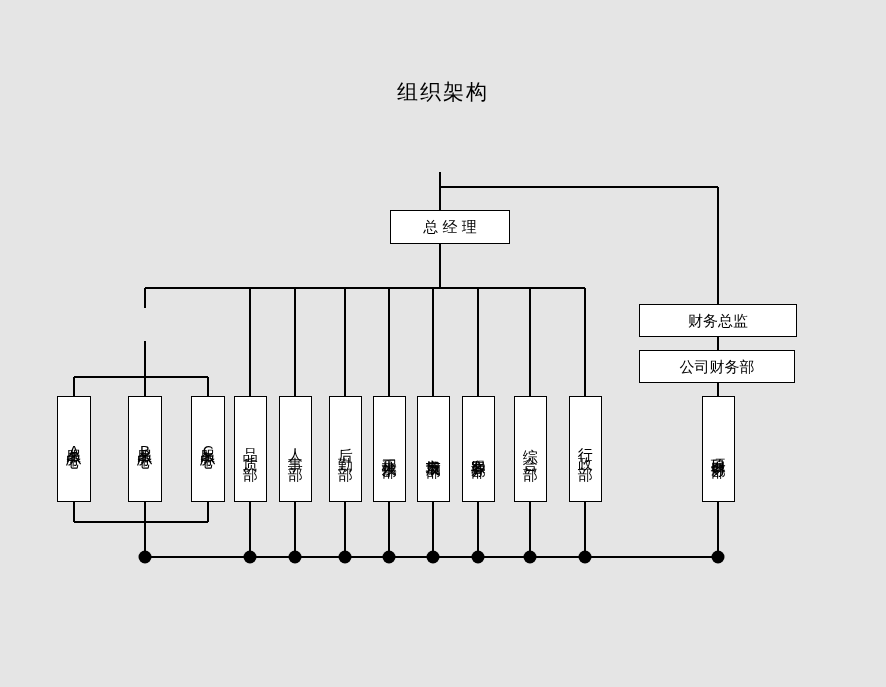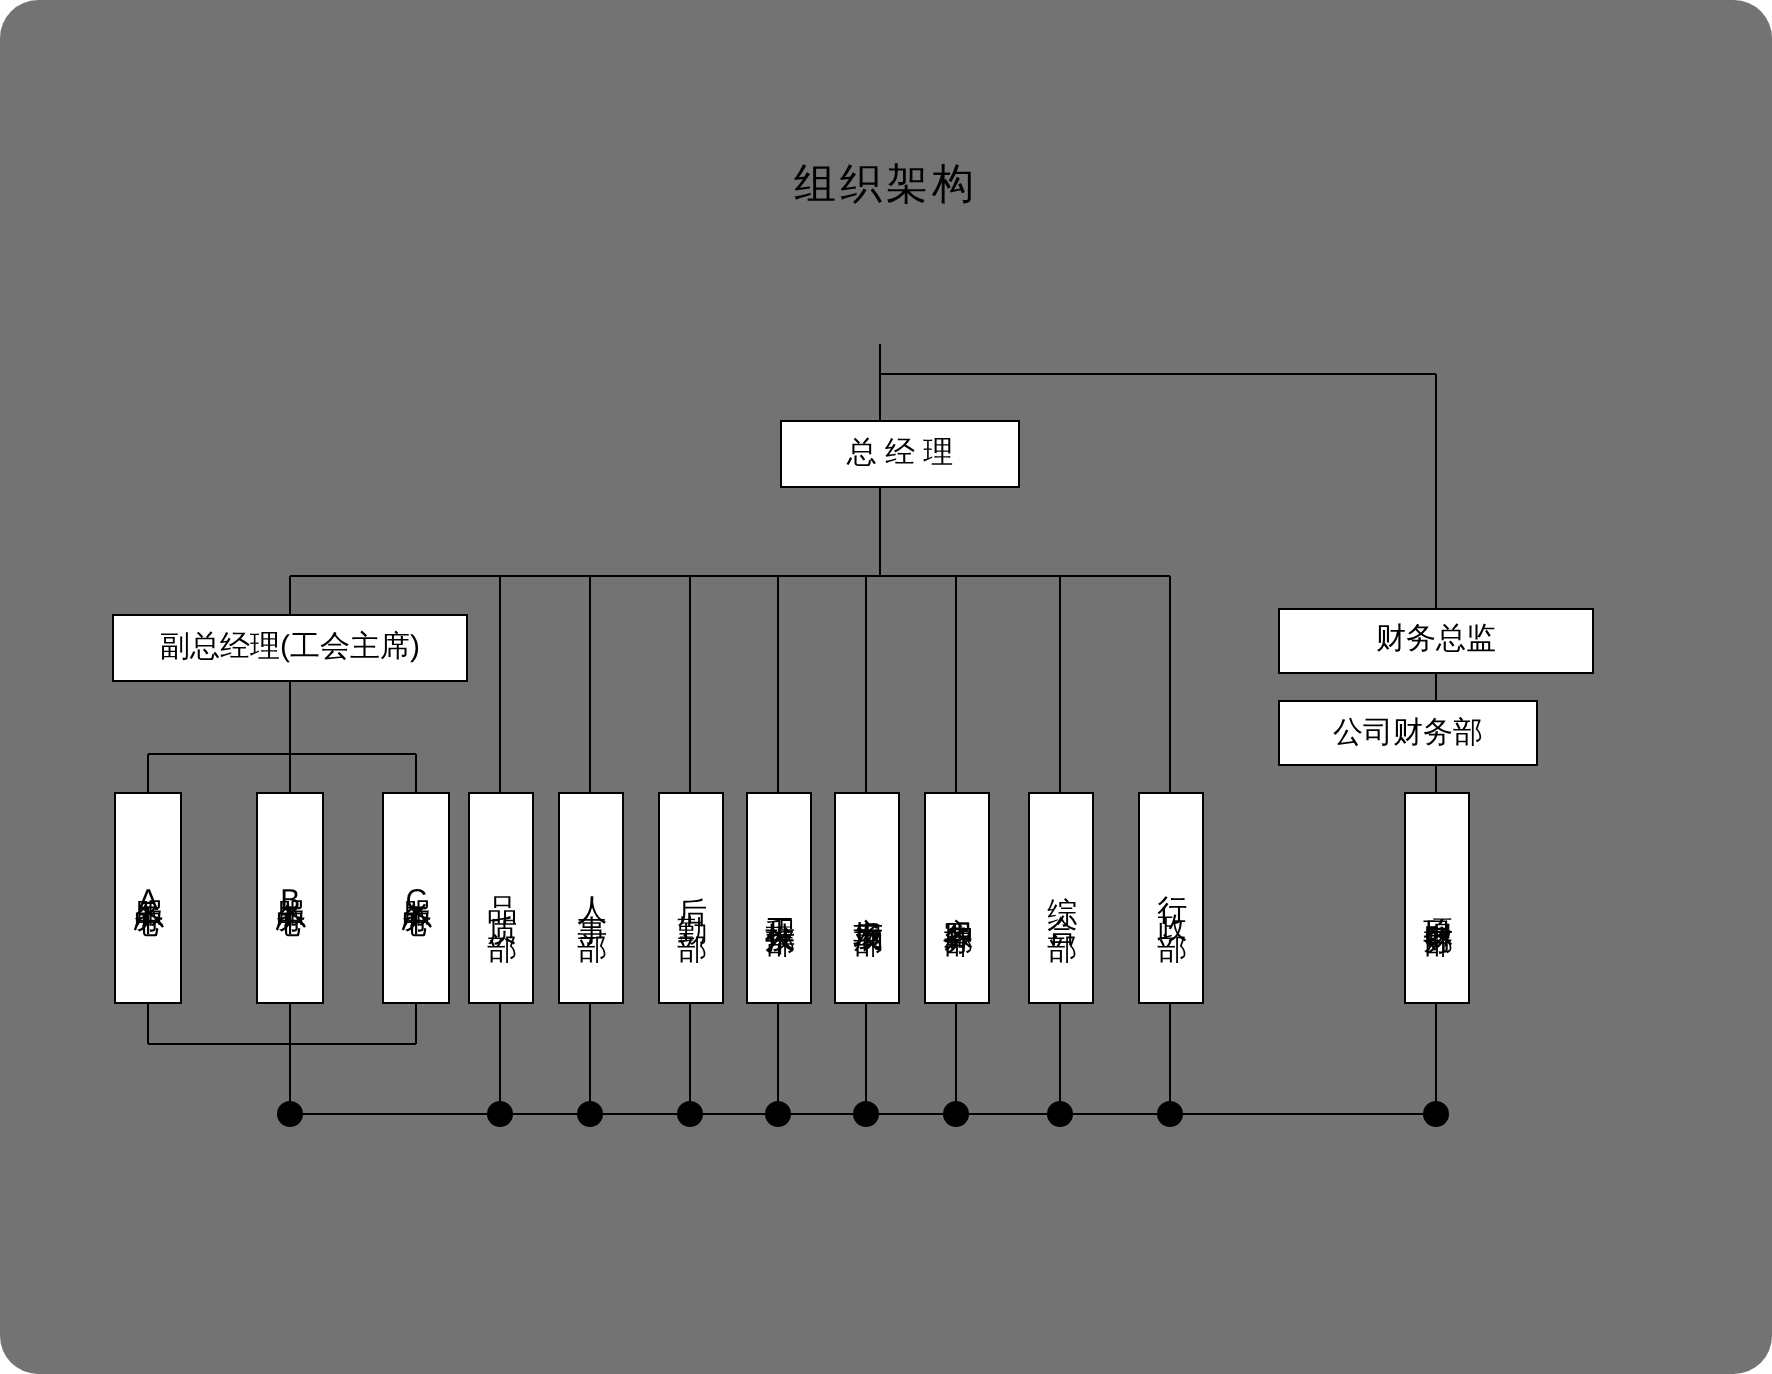--- a/index.html
+++ b/index.html
@@ -4,24 +4,23 @@
 <style>
   html, body {
     margin: 0;
     padding: 0;
     background: #ffffff;
   }
   #page {
     position: relative;
     width: 886px;
     height: 687px;
-    background: #737373;
+    background: #e5e5e5;
     font-family: "Liberation Sans", "DejaVu Sans", sans-serif;
     overflow: hidden;
-    border-radius: 19px;
   }
   #wires {
     position: absolute;
     left: 0;
     top: 0;
     width: 886px;
     height: 687px;
     pointer-events: none;
   }
   .title {
@@ -134,23 +133,22 @@
       <circle cx="478" cy="557" r="6.5"></circle>
       <circle cx="530" cy="557" r="6.5"></circle>
       <circle cx="585" cy="557" r="6.5"></circle>
       <circle cx="718" cy="557" r="6.5"></circle>
     </g>
   </svg>
 
 
   <div class="node" style="left:390px; top:210px; width:120px; height:34px;">总 经 理</div>
 
-  <div class="node" style="left:56px; top:307px; width:178px; height:34px;">副总经理(工会主席)</div>
-  <div class="node" style="left:639px; top:304px; width:158px; height:33px;font-family:Liberation Mono, monospace;">财务总监</div>
-  <div class="node" style="left:639px; top:350px; width:130px; height:33px;">公司财务部</div>
+  <div class="node" style="left:639px; top:304px; width:158px; height:33px;">财务总监</div>
+  <div class="node" style="left:639px; top:350px; width:156px; height:33px;">公司财务部</div>
 
   <div class="node vert" style="left:57px; top:396px; width:34px; height:106px;">服务中心A</div>
   <div class="node vert" style="left:128px; top:396px; width:34px; height:106px;">服务中心B</div>
   <div class="node vert" style="left:191px; top:396px; width:34px; height:106px;">服务中心C</div>
 
   <div class="node vert-sp" style="left:234px; top:396px; width:33px; height:106px;">品质部</div>
   <div class="node vert-sp" style="left:279px; top:396px; width:33px; height:106px;">人事部</div>
   <div class="node vert-sp" style="left:329px; top:396px; width:33px; height:106px;">后勤部</div>
   <div class="node vert" style="left:373px; top:396px; width:33px; height:106px;">工程技术部</div>
   <div class="node vert" style="left:417px; top:396px; width:33px; height:106px;">市场发展部</div>

